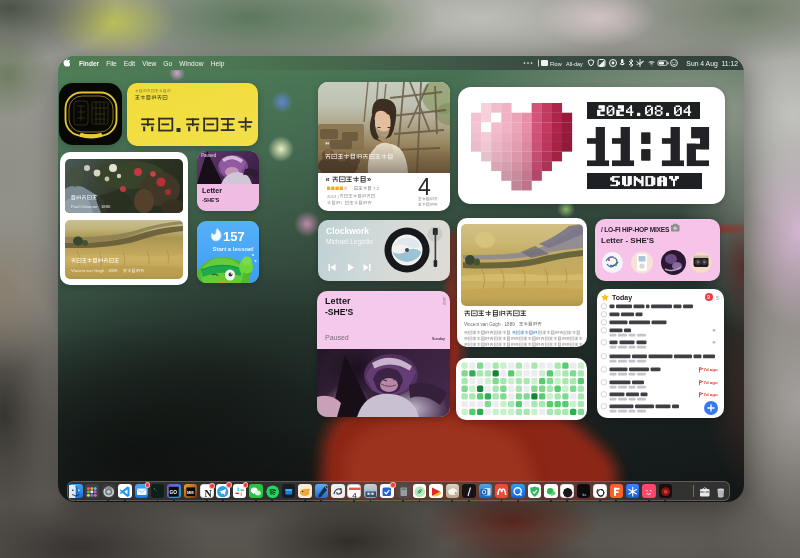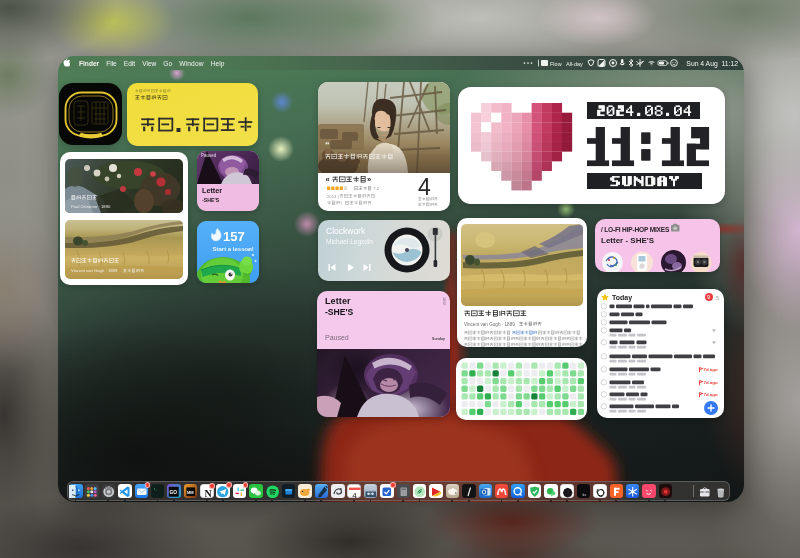--- a/index.html
+++ b/index.html
@@ -817,21 +817,21 @@
         <g fill="#9a9a9c">
           <rect x="116.29" y="29.93" width="3.02" height="0.45"></rect>
           <rect x="116.29" y="31.12" width="3.02" height="0.45"></rect>
           <rect x="117.62" y="29.93" width="0.45" height="1.8"></rect>
           <rect x="116.72" y="31.84" width="0.54" height="1.08"></rect>
           <rect x="118.59" y="31.84" width="0.54" height="1.08"></rect>
         </g>
       </svg>
     </div>
     <div class="w" style="left:260px;top:164px;width:132px;height:61px;background:linear-gradient(100deg,#bfd0d4 0%,#cdd8d8 35%,#d8dad6 65%,#dedbd4 100%)">
-      <div style="position:absolute;left:8px;top:6px;color:#fff;font-weight:normal;font-size:8.5px">Clockwork</div>
+      <div style="position:absolute;left:8px;top:6px;color:#fff;font-weight:bold;font-size:8.5px">Clockwork</div>
       <div style="position:absolute;left:8px;top:17.5px;color:rgba(255,255,255,0.85);font-size:6.5px">Michael Legzdin</div>
       <svg style="position:absolute;left:0;top:0" width="132" height="61" viewBox="0 0 132 61">
 <g fill="#fff">
           <path d="M10.5 44 v7 h1.4 v-7 z M17.5 44 v7 l-5 -3.5 z"></path>
 <path d="M30 43.8 l6 3.7 l-6 3.7 z"></path>
 <path d="M52.5 44 v7 h-1.4 v-7 z M45.5 44 v7 l5 -3.5 z"></path>
         </g>
 <circle cx="89" cy="30" r="22.5" fill="#17181c"></circle>
 <circle cx="89" cy="30" r="15.5" fill="#f2f3f0"></circle>
 <path d="M74.5 32 a15.5 15.5 0 0 0 29 0 q-8 -6 -14.5 -1 q-7 5 -14.5 1z" fill="#9cc3d4"></path>
@@ -1987,21 +1987,21 @@
         <rect x="59.75" y="50.7" width="6.3" height="6.3" rx="1.6" fill="#a8e8b0"></rect>
         <rect x="67.5" y="50.7" width="6.3" height="6.3" rx="1.6" fill="#a8e8b0"></rect>
         <rect x="75.25" y="50.7" width="6.3" height="6.3" rx="1.6" fill="#c8f0cb"></rect>
         <rect x="83" y="50.7" width="6.3" height="6.3" rx="1.6" fill="#ececf1"></rect>
         <rect x="90.75" y="50.7" width="6.3" height="6.3" rx="1.6" fill="#a8e8b0"></rect>
         <rect x="98.5" y="50.7" width="6.3" height="6.3" rx="1.6" fill="#a8e8b0"></rect>
         <rect x="106.25" y="50.7" width="6.3" height="6.3" rx="1.6" fill="#a8e8b0"></rect>
         <rect x="114" y="50.7" width="6.3" height="6.3" rx="1.6" fill="#2fae4f"></rect>
         <rect x="121.75" y="50.7" width="6.3" height="6.3" rx="1.6" fill="#7eda8e"></rect>
       </svg></div>
-    <div class="w" style="left:537px;top:163px;width:125px;height:53px;background:#f6c4e9"><svg width="125" height="62" viewBox="0 0 125 62">
+    <div class="w" style="left:537px;top:163px;width:125px;height:62px;background:#f6c4e9"><svg width="125" height="62" viewBox="0 0 125 62">
         <text x="6" y="12.5" font-size="6.6px" font-weight="bold" fill="#221e22" font-family="Liberation Sans" letter-spacing="-0.2">/ LO-FI HIP-HOP MIXES</text>
         <rect x="76" y="6" width="8.5" height="6.5" rx="1" fill="#8f8f8f"></rect>
         <rect x="78" y="4.8" width="4.5" height="1.8" rx="0.7" fill="#8f8f8f"></rect>
         <circle cx="80.2" cy="9.2" r="1.8" fill="#c8c8c8"></circle>
         <text x="6" y="23.5" font-size="8px" font-weight="bold" fill="#221e22" font-family="Liberation Sans">Letter - SHE'S</text>
         <circle cx="17.5" cy="43.5" r="10.5" fill="#f4f6f8"></circle>
 <g stroke="#4a6ab8" stroke-width="1.3" fill="none">
           <path d="M11 42 q4 -6 9 -3 q4 3 0 7 q-5 4 -8 -1"></path>
           <path d="M15 46 q5 2 8 -3"></path>
         </g>

